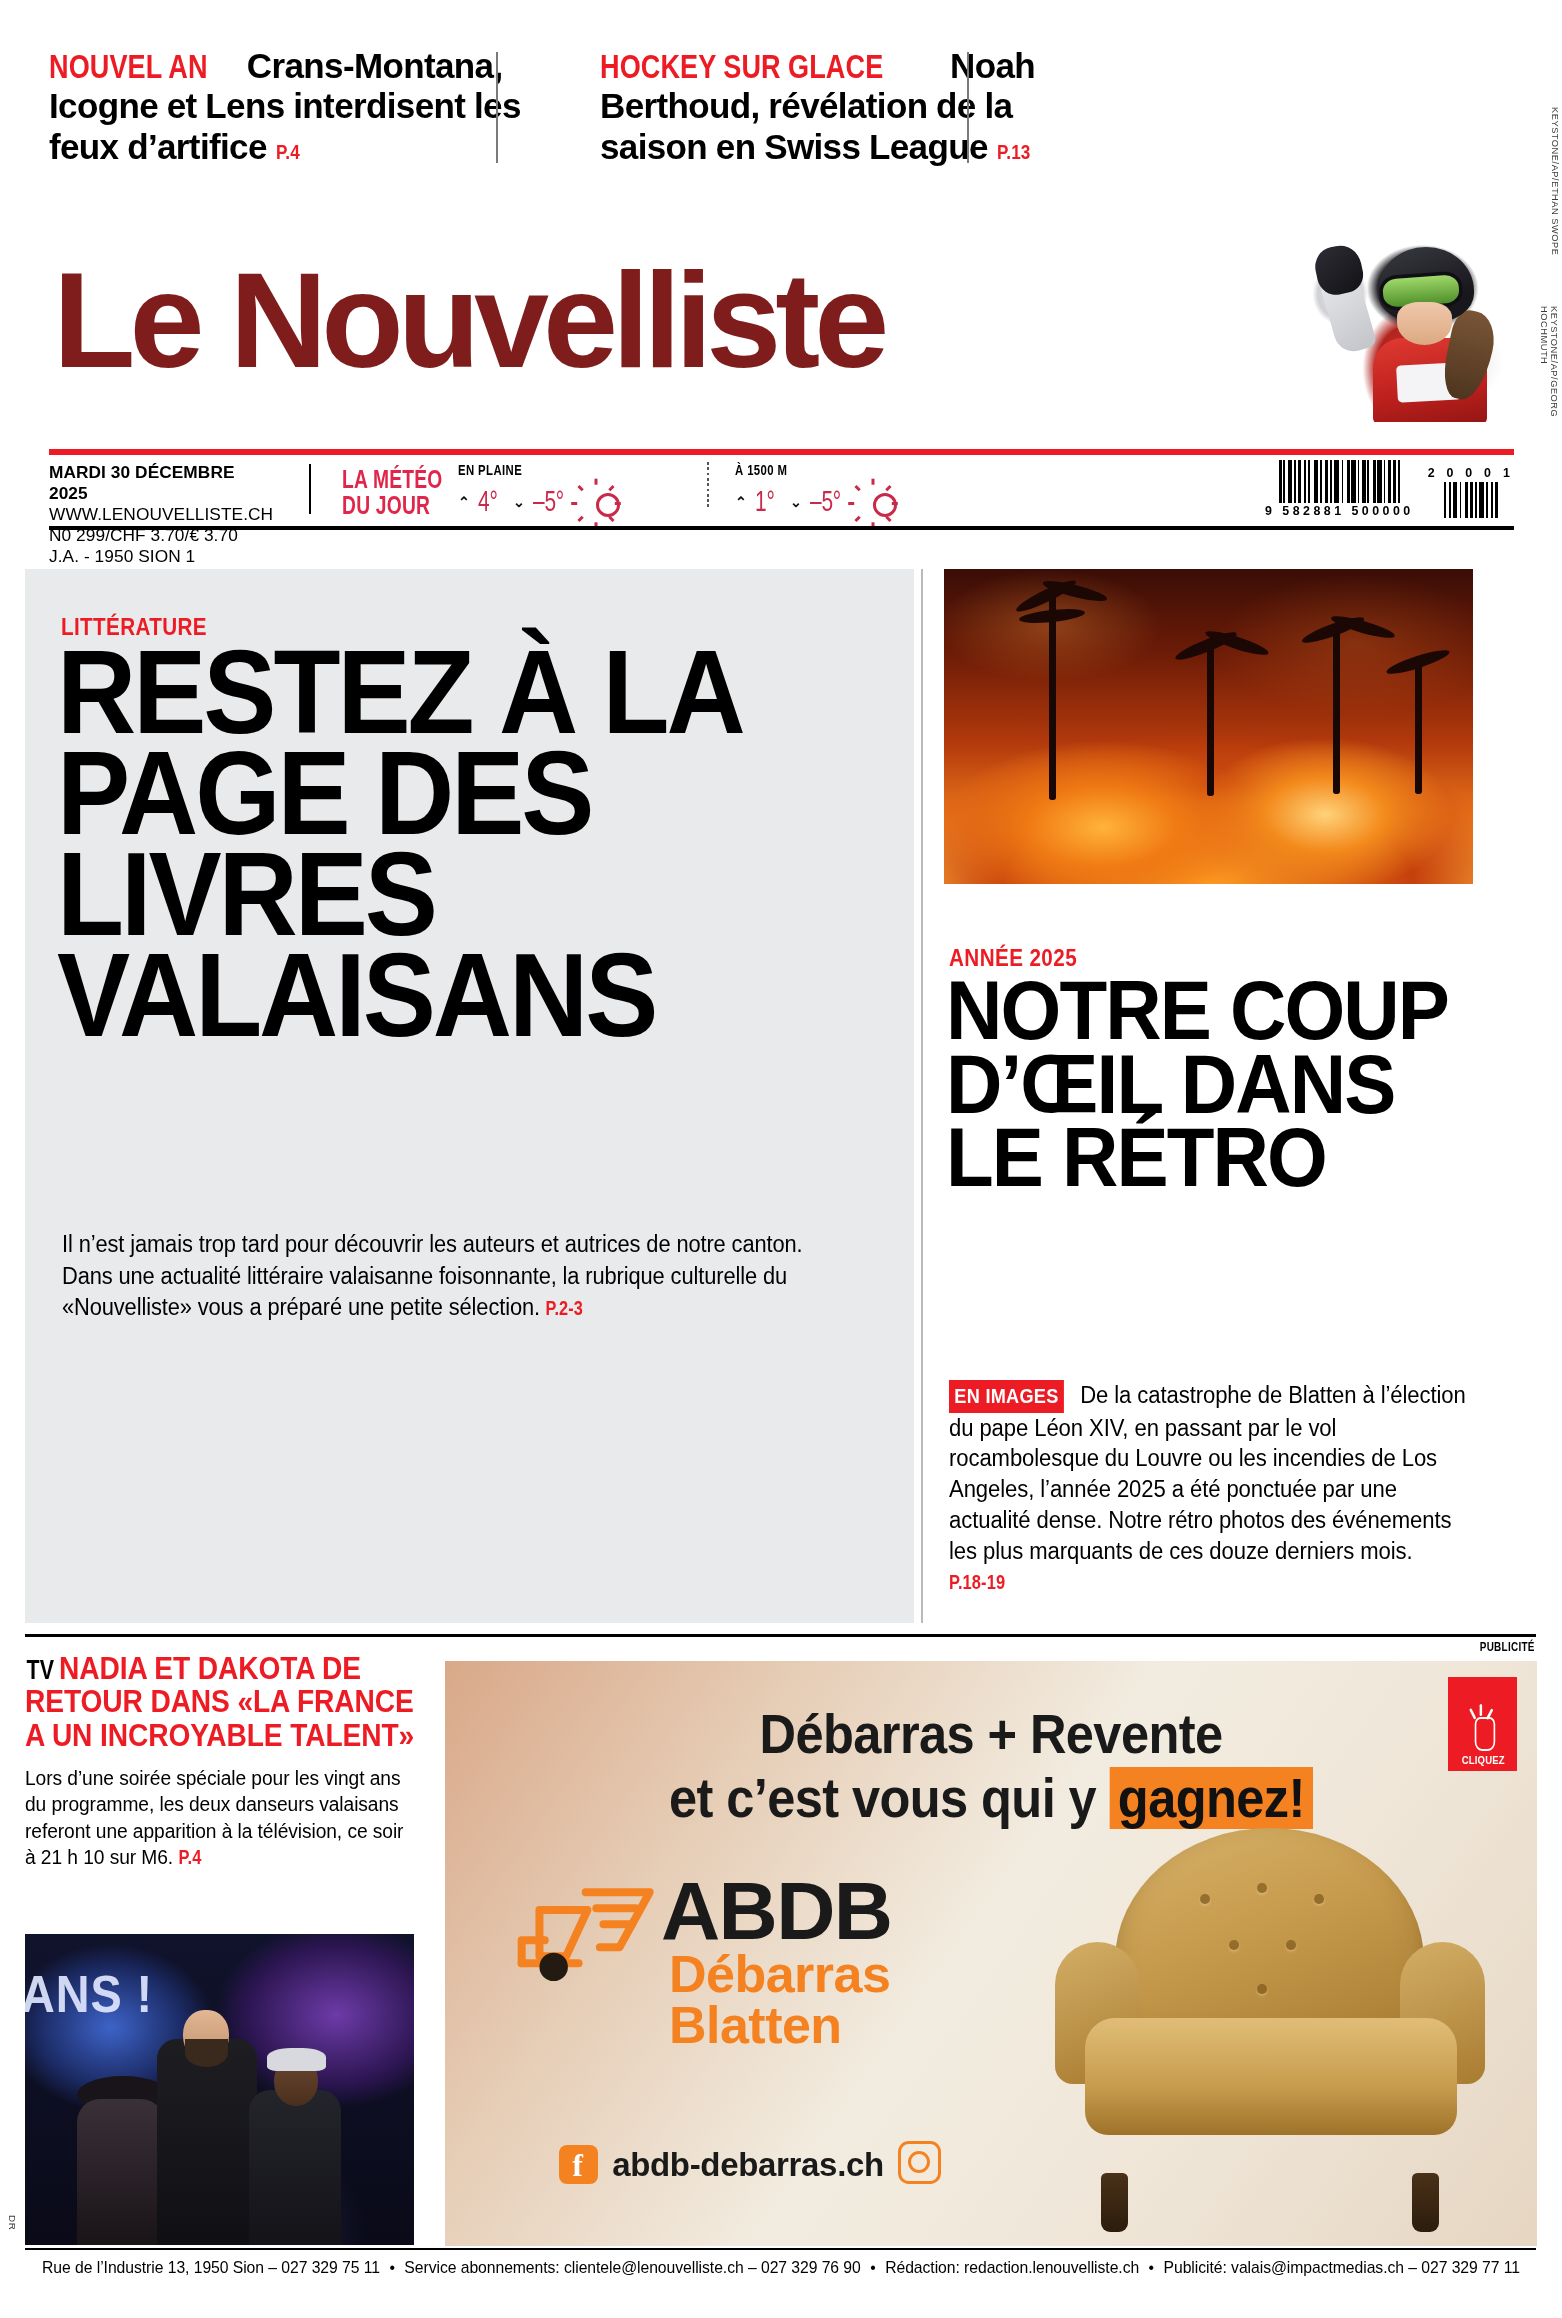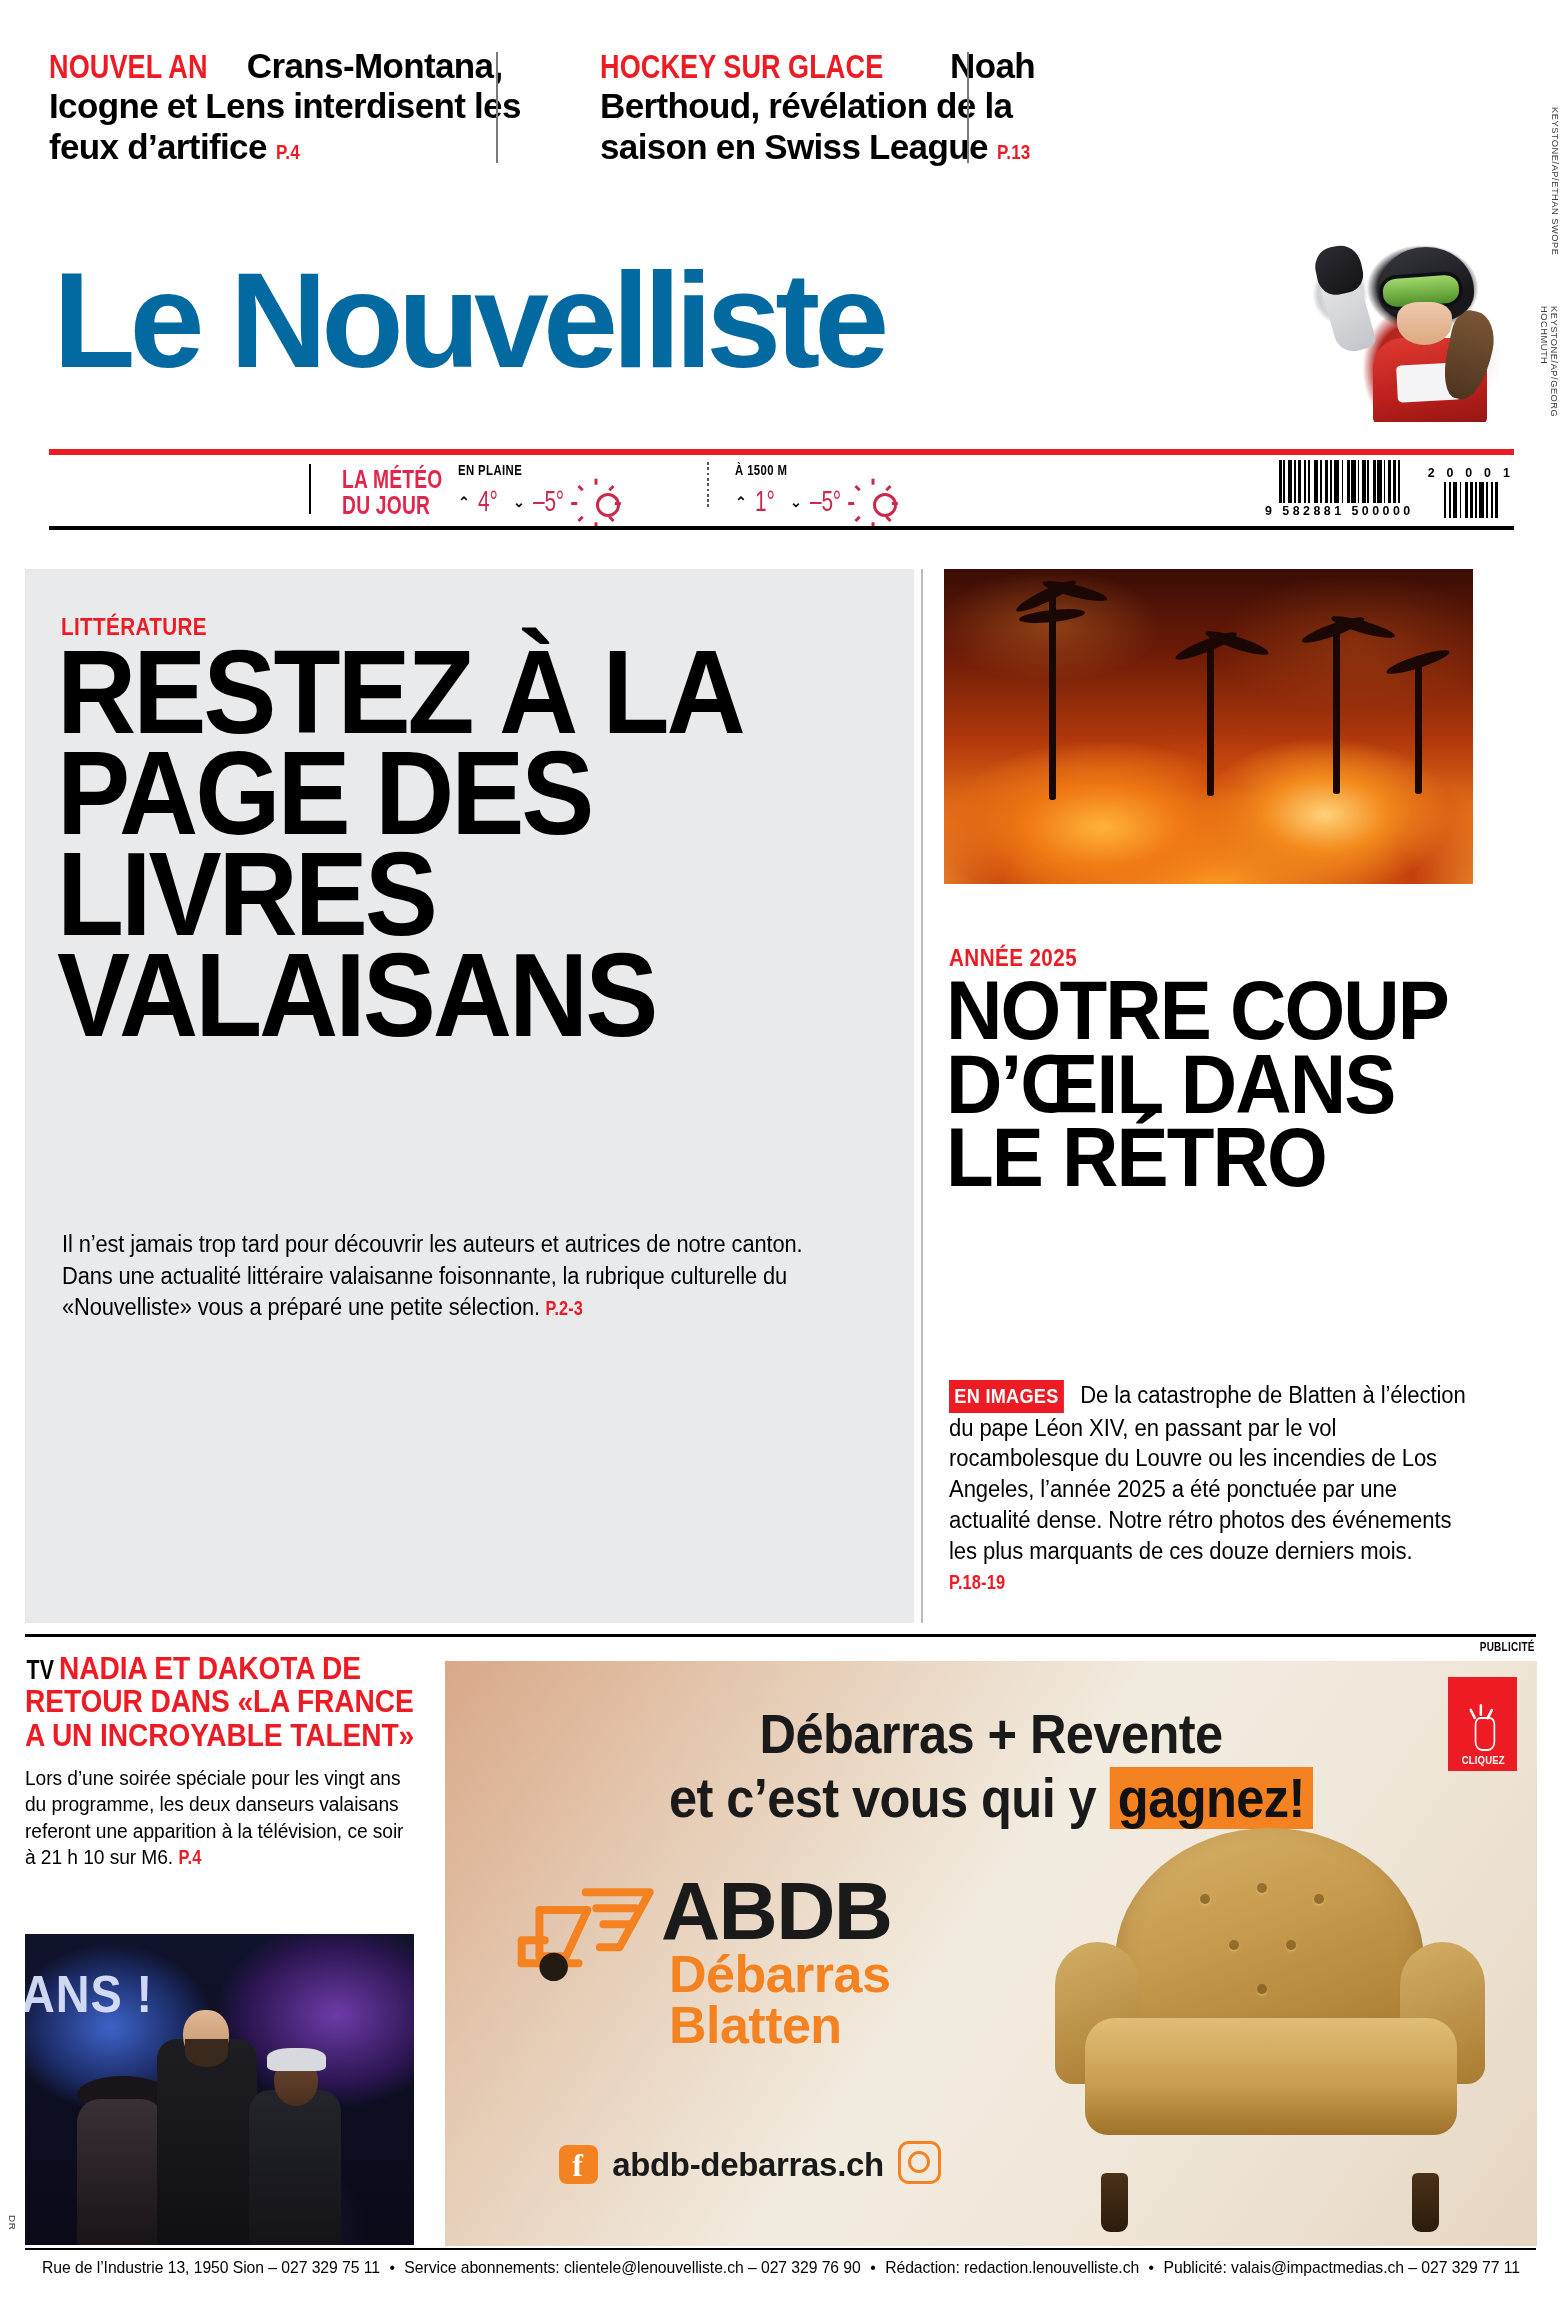--- a/index.html
+++ b/index.html
@@ -35,21 +35,21 @@
     display:inline-block;vertical-align:baseline;
     margin-right:-0.13em;
   }
 
   
   .masthead{
     position:absolute;left:0;top:251px;width:1562px;height:196px;
   }
   .logo{
     position:absolute;left:53px;top:1.8px;
-    font-size:135px;line-height:1;font-weight:700;color:#0369a1;
+    font-size:135px;line-height:1;font-weight:700;color:#7f1d1d;
     letter-spacing:-0.045em;
     transform:scaleX(1.0);
     font-family:"Liberation Sans", sans-serif;
   }
   .skier-photo{
     position:absolute;right:31px;top:-19.6px;width:258px;height:191px;
     overflow:hidden;
   }
   .skier-bg{
     position:absolute;inset:0;
@@ -408,20 +408,26 @@
       <div class="skier-hair"></div>
       <div class="skier-helmet"></div>
       <div class="skier-goggle"></div>
       <div class="skier-face"></div>
     </div>
     <div class="credit-v credit-skier">KEYSTONE/AP/GEORG HOCHMUTH</div>
   </div>
 
   <div class="redline"></div>
   <div class="infostrip">
+    <div class="dateblock">
+      <div class="l1">MARDI 30 DÉCEMBRE 2025</div>
+      <div class="l2">WWW.LENOUVELLISTE.CH</div>
+      <div class="l3">N0 299/CHF 3.70/€ 3.70</div>
+      <div class="l3">J.A. - 1950 SION 1</div>
+    </div>
     <div class="strip-sep" style="left:260px;"></div>
 
     <div class="meteo-title">
       <div>LA MÉTÉO</div>
       <div>DU JOUR</div>
     </div>
 
     <div class="wgroup" style="left:409px;">
       <span class="wlabel">EN PLAINE</span>
       <div class="wtemps">

